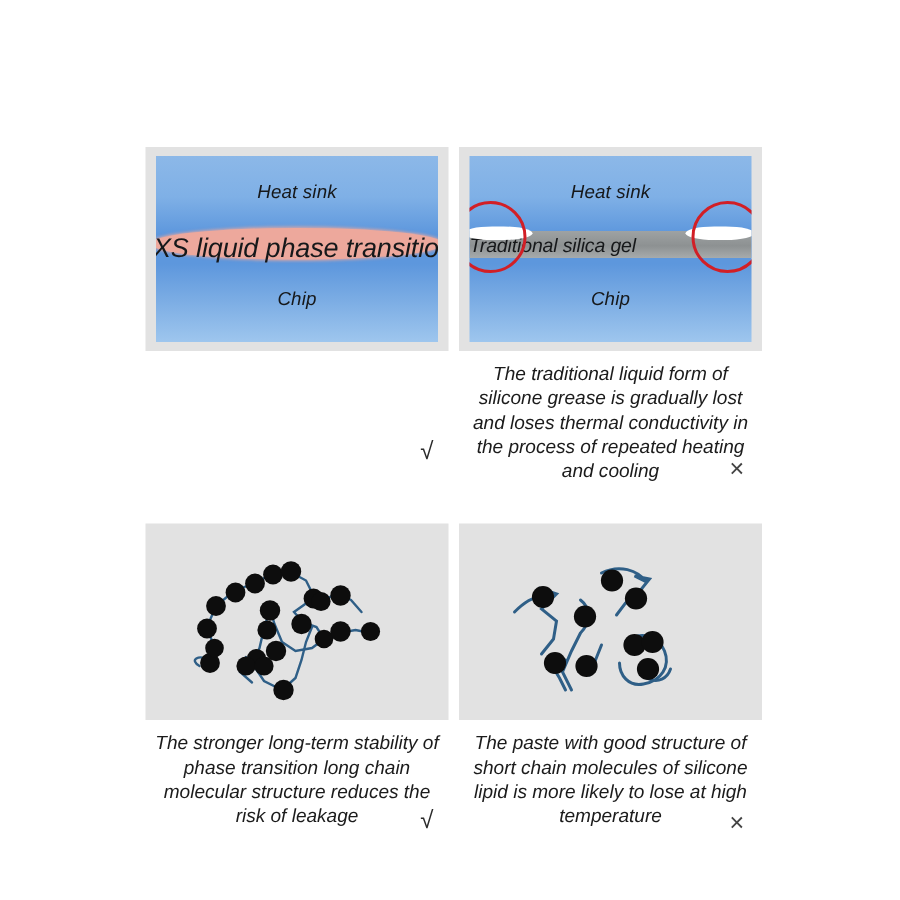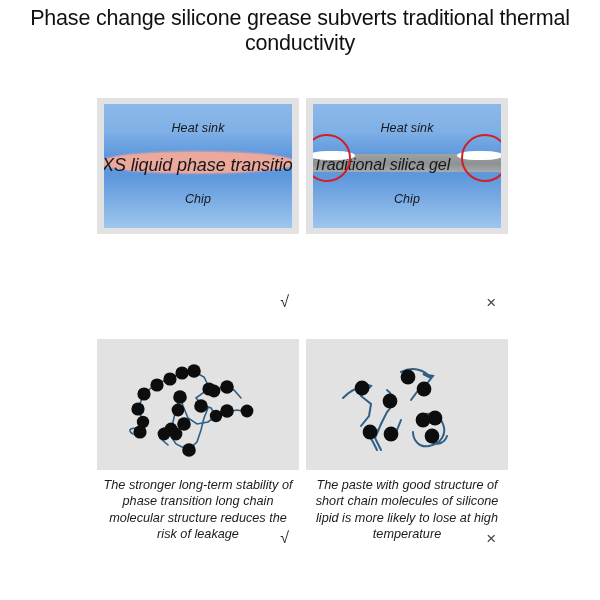--- a/index.html
+++ b/index.html
@@ -134,21 +134,21 @@
     left: 0;
     right: 0;
     top: 50px;
     height: 18px;
     background: linear-gradient(180deg, #9ea2a3 0%, #8d9192 55%, #a7abac 100%);
   }
   .band-grey .band-text {
     position: absolute;
     left: 0; right: 0;
     top: 2px;
-    font-size: 16px;
+    font-size: 13px;
     color: #16181a;
     white-space: nowrap;
     letter-spacing: -0.1px;
   }
   
   .void {
     position: absolute;
     top: 47px;
     height: 9px;
     background: #ffffff;
@@ -204,21 +204,20 @@
     bottom: 7px;
     color: #444;
   }
 </style>
 </head>
 <body>
 
 <div class="page">
 
   <div class="heading-block">
-    <h1 class="title">Phase change silicone grease subverts traditional thermal conductivity</h1>
   </div>
 
   <div class="grid">
 
     <div class="row">
 
       <div class="card">
         <div class="figure">
           <div class="stack">
             <div class="stack-label lbl-heatsink">Heat sink</div>
@@ -241,20 +240,21 @@
               <span class="band-text">Traditional silica gel</span>
             </div>
             <div class="void void-left"></div>
             <div class="void void-right"></div>
             <div class="hl-circle hl-left"></div>
             <div class="hl-circle hl-right"></div>
             <div class="stack-label lbl-chip">Chip</div>
           </div>
         </div>
         <div class="caption">
+          <span class="ctext">The traditional liquid form of silicone grease is gradually lost and loses thermal conductivity in the process of repeated heating and cooling</span>
           <span class="mark cross">×</span>
         </div>
       </div>
 
     </div>
 
     <div class="row-gap"></div>
 
     <div class="row">
 

